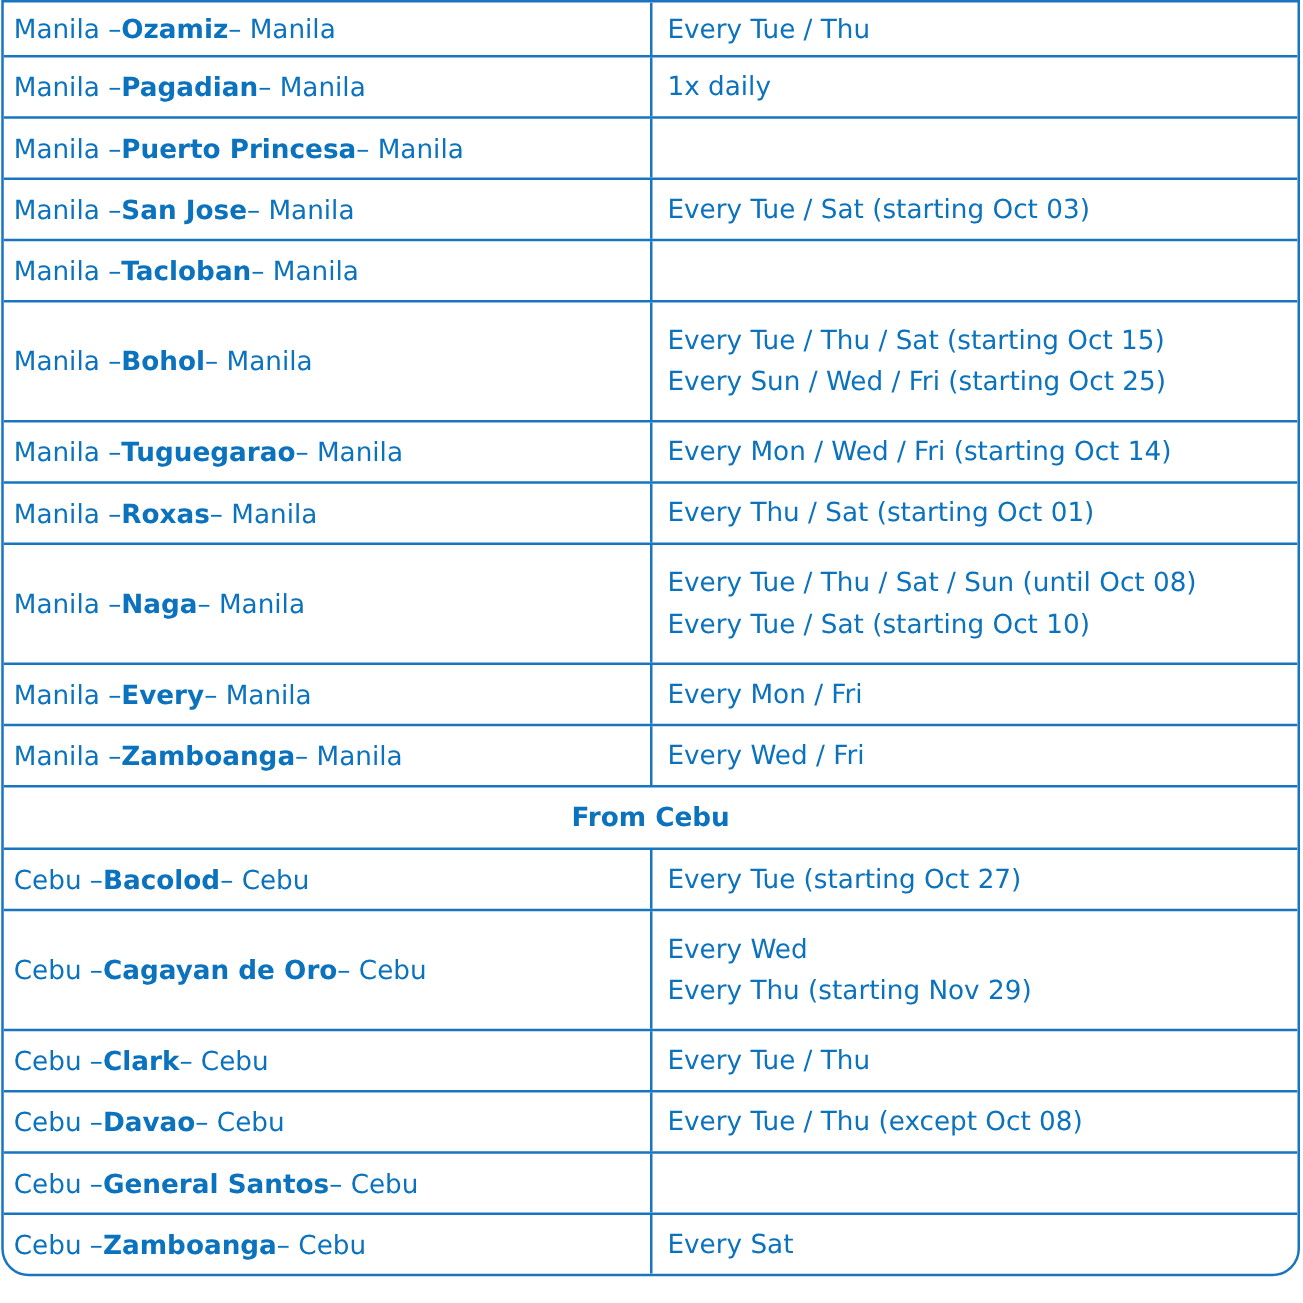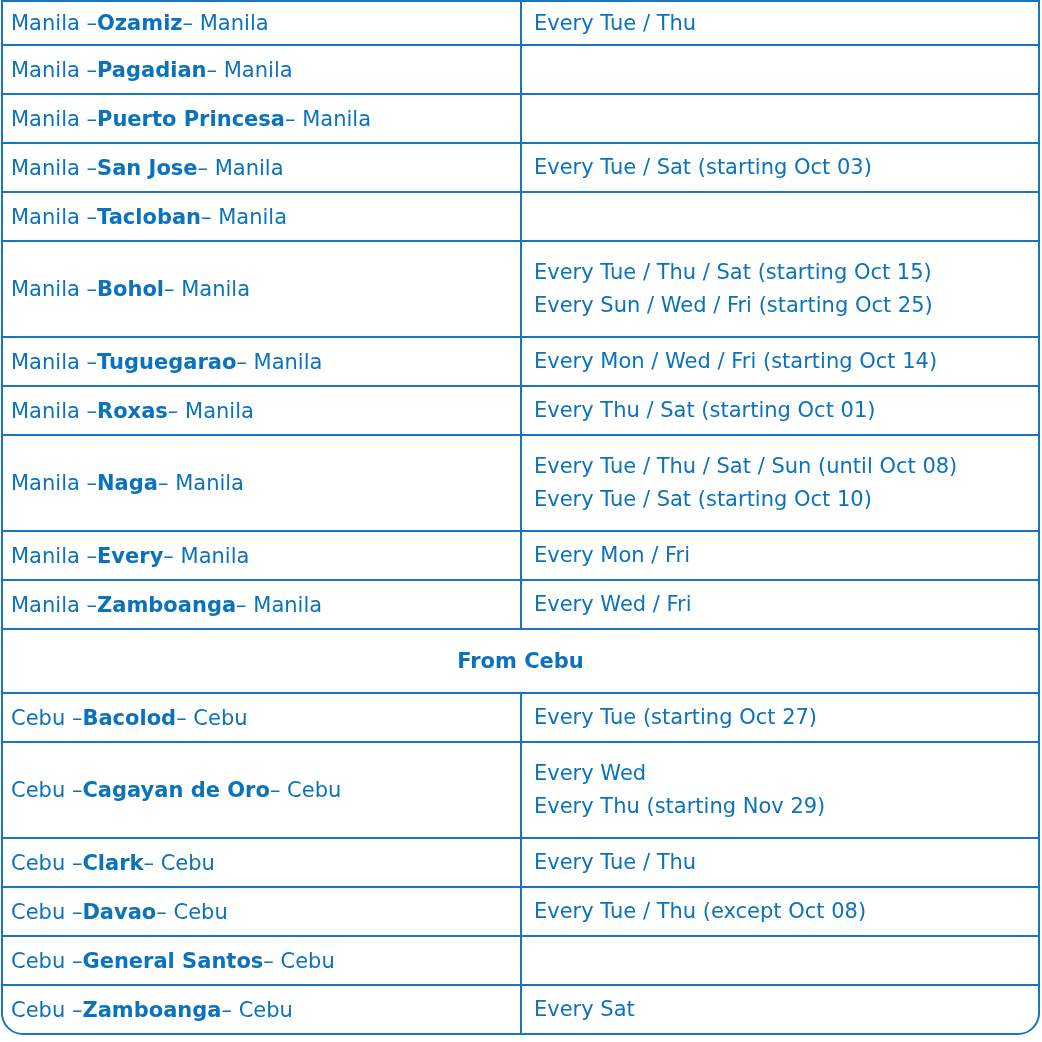--- a/index.html
+++ b/index.html
@@ -28,21 +28,21 @@
     display:flex;
     align-items:stretch;
     height:49px;
     box-sizing:border-box;
     border-top:2px solid var(--blue-border);
     color:var(--blue-text);
     font-size:21px;
   }
   .row:first-child{border-top:none;height:42px;}
   .row.tall{height:96px;}
-  .row.section-row{height:64px;align-items:center;justify-content:center;}
+  .row.section-row{height:50px;align-items:center;justify-content:center;}
   .cell{box-sizing:border-box;display:flex;}
   .route-cell{
     flex:0 0 519px;
     width:519px;
     border-right:2px solid var(--blue-border);
     align-items:center;
     padding-left:8px;
   }
   .freq-cell{
     flex:1 1 auto;
@@ -70,20 +70,23 @@
       <div class="cell freq-cell">
         <div class="freq-line">Every Tue / Thu</div>
       </div>
     </div>
     <div class="row">
       <div class="cell route-cell">
         <span class="route-origin">Manila – </span>
         <span class="route-destination">Pagadian</span>
         <span class="route-return"> – Manila</span>
       </div>
+      <div class="cell freq-cell">
+        <div class="freq-line">1x daily</div>
+      </div>
     </div>
     <div class="row">
       <div class="cell route-cell">
         <span class="route-origin">Manila – </span>
         <span class="route-destination">Puerto Princesa</span>
         <span class="route-return"> – Manila</span>
       </div>
     </div>
     <div class="row">
       <div class="cell route-cell">

